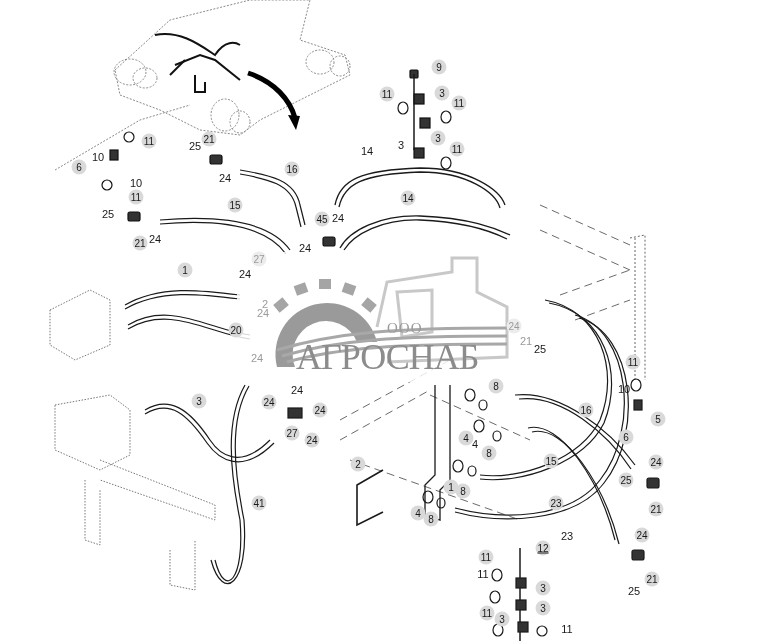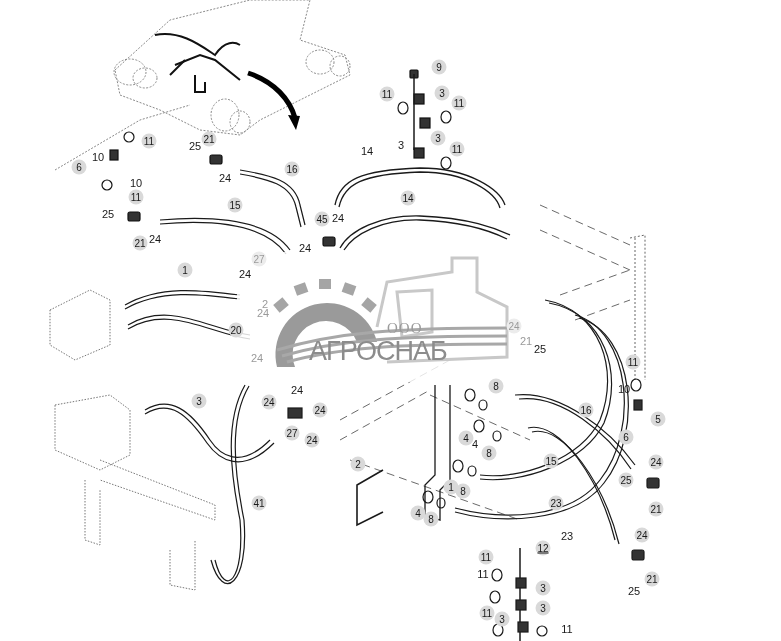--- a/index.html
+++ b/index.html
@@ -5,21 +5,21 @@
   html, body { margin:0; padding:0; background:#ffffff; }
   body { width:781px; height:641px; overflow:hidden; position:relative; font-family:"Liberation Sans", sans-serif; }
   #canvas { position:absolute; left:0; top:0; width:781px; height:641px; }
   svg { position:absolute; left:0; top:0; }
   .callout { position:absolute; transform:translate(-50%,-50%); font-size:11px; color:#1a1a1a; line-height:1; white-space:nowrap; }
   .callout.bubble { width:15px; height:15px; border-radius:50%; background:#d9d9d9; display:flex; align-items:center; justify-content:center; font-size:10px; }
   .callout.faded { color:#9a9a9a; }
   .callout.faded.bubble { background:#ececec; }
   #watermark { position:absolute; left:237px; top:252px; width:300px; height:130px; background:rgba(255,255,255,0.82); }
   #wm-ooo { position:absolute; left:387px; top:320px; font-family:"Liberation Serif", serif; font-size:15px; color:#9a9a9a; letter-spacing:1px; }
-  #wm-name { position:absolute; left:309px; top:336px; font-family:Liberation Sans, sans-serif; font-size:27px; color:#8c8c8c; letter-spacing:-1px; }
+  #wm-name { position:absolute; left:296px; top:336px; font-family:Liberation Serif, serif; font-size:36px; color:#8c8c8c; letter-spacing:-1px; }
 </style>
 </head>
 <body>
 
 <div id="canvas">
 <svg width="781" height="641" viewBox="0 0 781 641" fill="none" stroke="#1a1a1a" stroke-width="1.2">
 
   <g stroke="#8a8a8a" stroke-width="1" stroke-dasharray="2,1.5">
     <path d="M115 70 L170 20 L250 0 L310 0 L300 40 L345 55 L350 75 L300 100 L260 120 L240 135 L200 130 L160 110 L120 95 Z"></path>
     <ellipse cx="130" cy="72" rx="16" ry="13"></ellipse>

